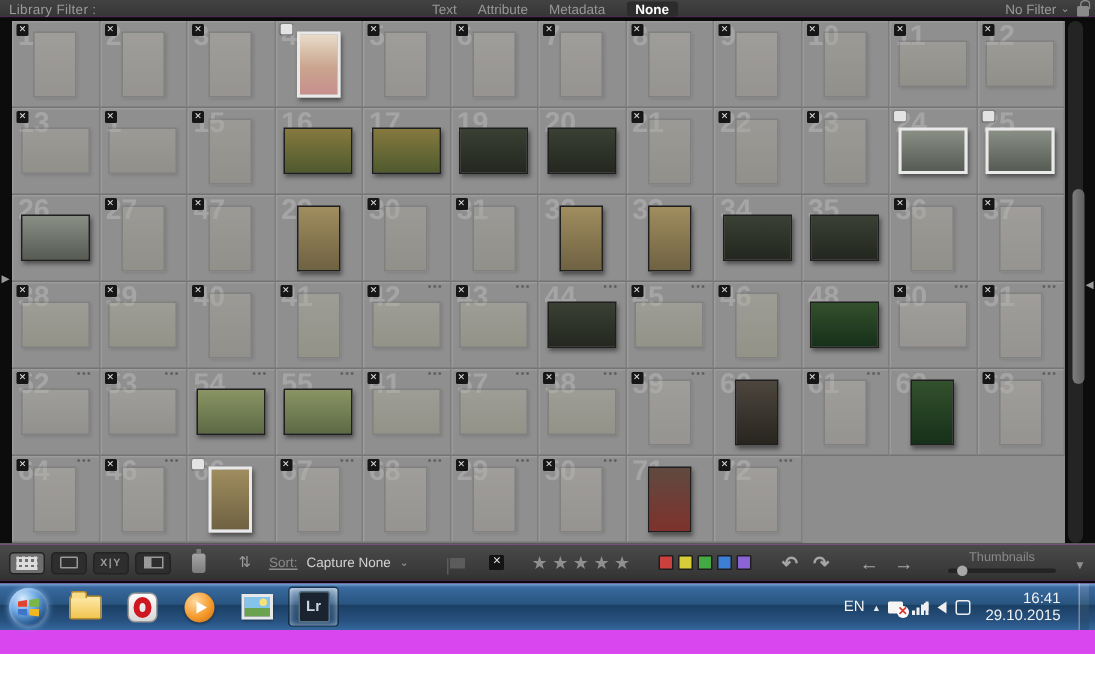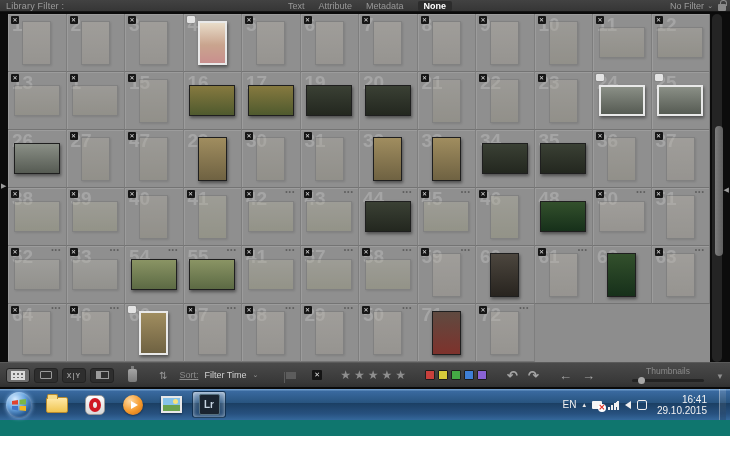--- a/index.html
+++ b/index.html
@@ -1,18 +1,18 @@
 <!DOCTYPE html>
 <html><head>
 <meta charset="utf-8">
 <style>
   * { margin:0; padding:0; box-sizing:border-box; }
   html,body { background:#fff; }
   body { width:730px; height:456px; font-family:"Liberation Sans", sans-serif; position:relative; overflow:hidden; }
-  .app { width:730px; height:436px; background:#0f766e; position:relative; }
+  .app { width:730px; height:436px; background:#d946ef; position:relative; }
 
   
   .filterbar { height:12px; background:linear-gradient(#424242,#363636); display:flex; align-items:center; font-size:9px; color:#9b9b9b; position:relative; border-bottom:1px solid #141414; }
   .filterbar .lf-label { margin-left:6px; letter-spacing:.2px; }
   .filterbar .tabs { position:absolute; left:288px; display:flex; gap:14px; }
   .filterbar .tab { cursor:default; color:#989898; }
   .filterbar .tab.active { color:#fff; font-weight:bold; background:#2c2c2c; padding:0 6px; border-radius:2px; }
   .filterbar .right { position:absolute; right:4px; display:flex; align-items:center; gap:5px; }
   .lockicon { width:8px; height:7px; background:#8a8a8a; border-radius:1px; position:relative; margin-top:3px; }
   .lockicon:before { content:""; position:absolute; top:-4px; left:1.5px; width:5px; height:5px; border:1.5px solid #8a8a8a; border-bottom:none; border-radius:3px 3px 0 0; }
@@ -494,21 +494,21 @@
       <div class="vbtn">
           <span class="xyglyph">X|Y</span>
         </div>
       <div class="vbtn">
           <div class="surveyglyph"></div>
         </div>
     </div>
     <div class="painter"></div>
     <span class="sortdir">⇅</span>
     <span class="sortlabel">Sort:</span>
-    <span class="sortvalue">Filter Time</span>
+    <span class="sortvalue">Capture None</span>
     <span class="sortcaret">⌄</span>
     <div class="tflag"></div>
     <div class="trej">✕</div>
     <span class="stars">★★★★★</span>
     <div class="swatches">
         <span class="swatch" style="background: rgb(201, 64, 60);"></span>
         <span class="swatch" style="background: rgb(214, 204, 58);"></span>
         <span class="swatch" style="background: rgb(68, 169, 68);"></span>
         <span class="swatch" style="background: rgb(62, 127, 214);"></span>
         <span class="swatch" style="background: rgb(138, 99, 214);"></span>

